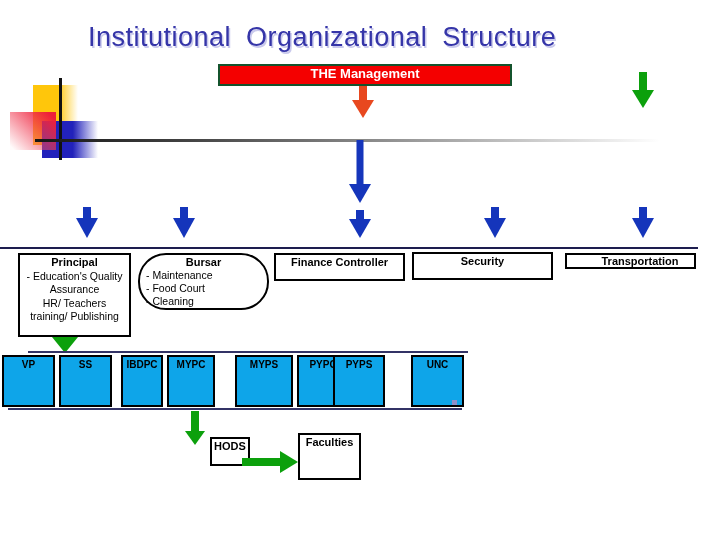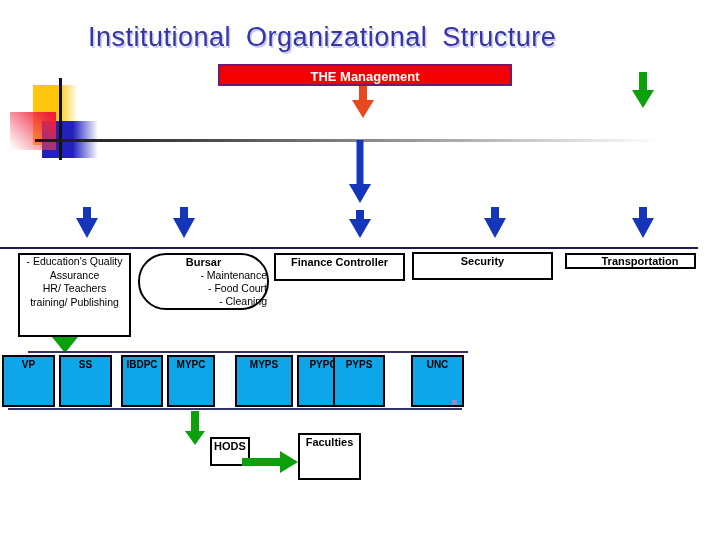--- a/index.html
+++ b/index.html
@@ -10,22 +10,22 @@
   .abs{position:absolute;}
   
   #title{
     left:88px;top:22px;font-size:27px;color:#3535a8;
     letter-spacing:0.5px;word-spacing:7px;
     text-shadow:1.5px 1.5px 0 #c9c9ec;white-space:nowrap;
   }
   
   #banner{
     left:218px;top:64px;width:294px;height:22px;background:#f40000;
-    border:2px solid #701a75;box-sizing:border-box;
-    display:flex;align-items:flex-end;justify-content:center;
+    border:2px solid #14532d;box-sizing:border-box;
+    display:flex;align-items:flex-start;justify-content:center;
     color:#fff;font-weight:bold;font-size:13px;
   }
   
   .sq{position:absolute;}
   #sq-yellow{left:33px;top:85px;width:45px;height:60px;
     background:linear-gradient(to right,#ffc60b 55%,rgba(255,198,11,0) 100%);}
   #sq-blue{left:42px;top:121px;width:56px;height:37px;
     background:linear-gradient(to right,#2222bb 55%,rgba(34,34,187,0) 100%);}
   #sq-red{left:10px;top:112px;width:46px;height:38px;
     background:linear-gradient(225deg,#ee1f3a 10%,rgba(255,235,235,0.2) 95%);}
@@ -38,21 +38,21 @@
   #rule-units-top{left:28px;top:351px;width:440px;background:#333366;}
   #rule-units-bottom{left:8px;top:408px;width:454px;background:#333366;}
   
   .box{
     position:absolute;background:#fff;border:2px solid #000;box-sizing:border-box;
     font-size:10.5px;color:#000;
   }
   .box .hd{font-weight:bold;font-size:11px;text-align:center;padding-top:1px;}
   #box-principal{left:18px;top:253px;width:113px;height:84px;line-height:13.5px;text-align:center;}
   #box-bursar{left:138px;top:253px;width:131px;height:57px;line-height:13px;border-radius:28px;}
-  #box-bursar .item{padding-left:6px;text-align:right;}
+  #box-bursar .item{padding-left:6px;text-align:left;}
   #box-finance{left:274px;top:253px;width:131px;height:28px;}
   #box-security{left:412px;top:252px;width:141px;height:28px;}
   #box-transport{left:565px;top:253px;width:131px;height:16px;}
   #box-transport .hd{line-height:12px;padding-top:0;margin-left:19px;}
   .unitbox{
     position:absolute;top:355px;height:52px;background:#0ea5e9;border:2px solid #000;
     box-sizing:border-box;font-weight:bold;font-size:10px;text-align:center;padding-top:2px;
   }
   #box-hods{left:168px;top:437px;width:40px;height:29px;margin-left:42px;}
   #box-faculties{left:298px;top:433px;width:63px;height:47px;}
@@ -109,20 +109,21 @@
       <polygon points="1,11 23,11 12,31" fill="#1535bb"></polygon>
   </svg>
   <svg class="arr" style="left:631px;top:207px" width="24" height="31" viewBox="0 0 24 31">
     <rect x="8" y="0" width="8" height="13" fill="#1535bb"></rect>
       <polygon points="1,11 23,11 12,31" fill="#1535bb"></polygon>
   </svg>
 
   <div class="abs rule" id="rule-top"></div>
 
   <div class="box" id="box-principal">
+    <div class="hd">Principal</div>
     <div>- Education's Quality</div>
     <div>Assurance</div>
     <div>HR/ Teachers</div>
     <div>training/ Publishing</div>
   </div>
 
   <div class="box" id="box-bursar">
     <div class="hd">Bursar</div>
     <div class="item">-  Maintenance</div>
     <div class="item">-  Food Court</div>

